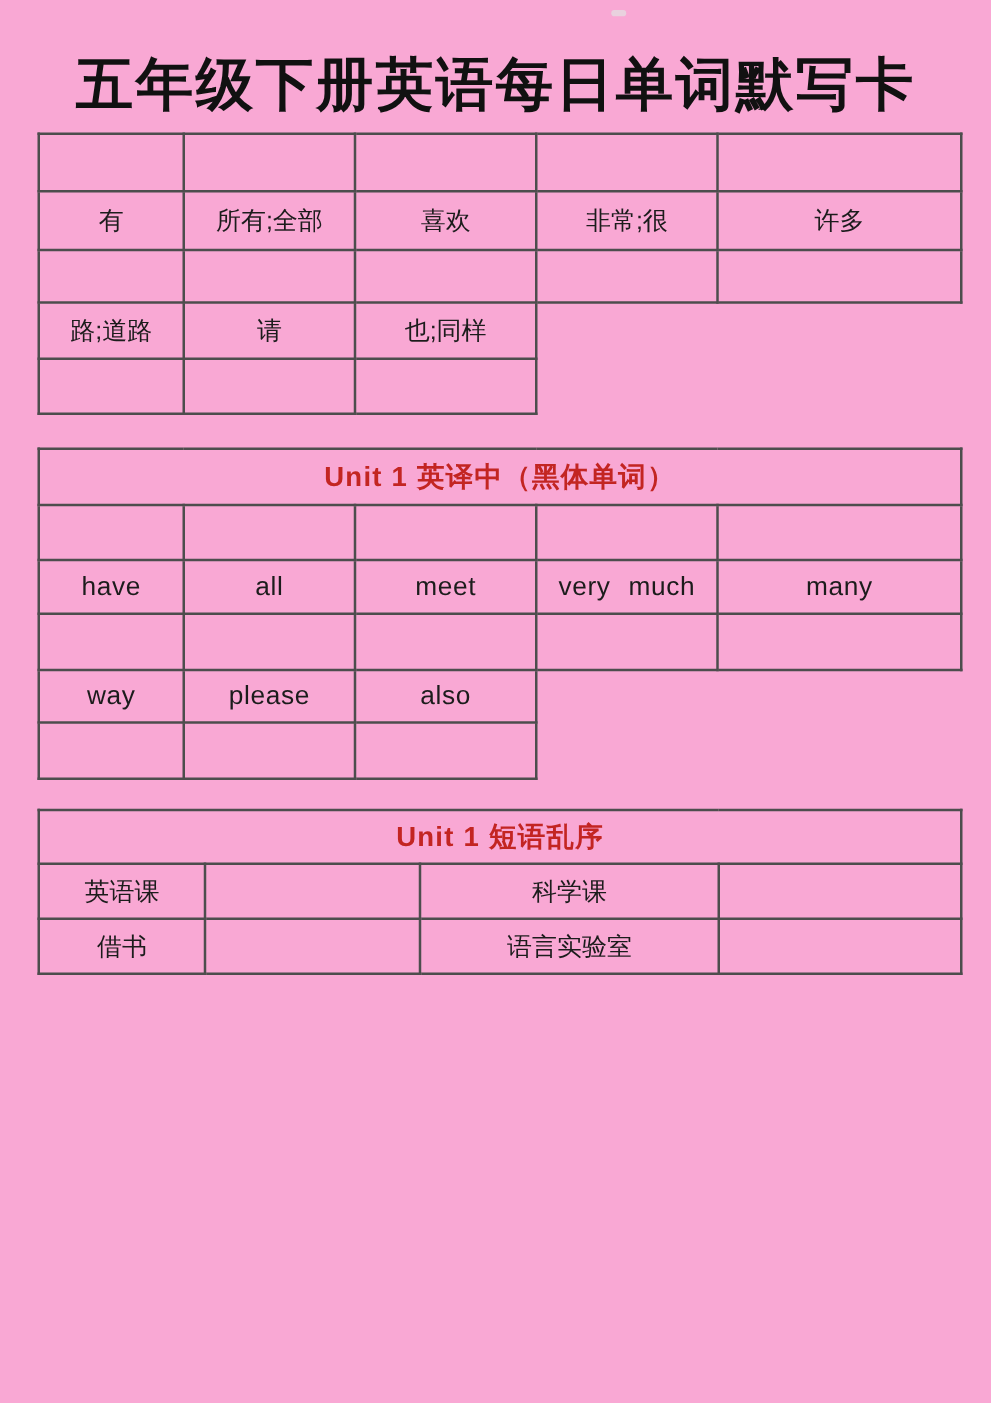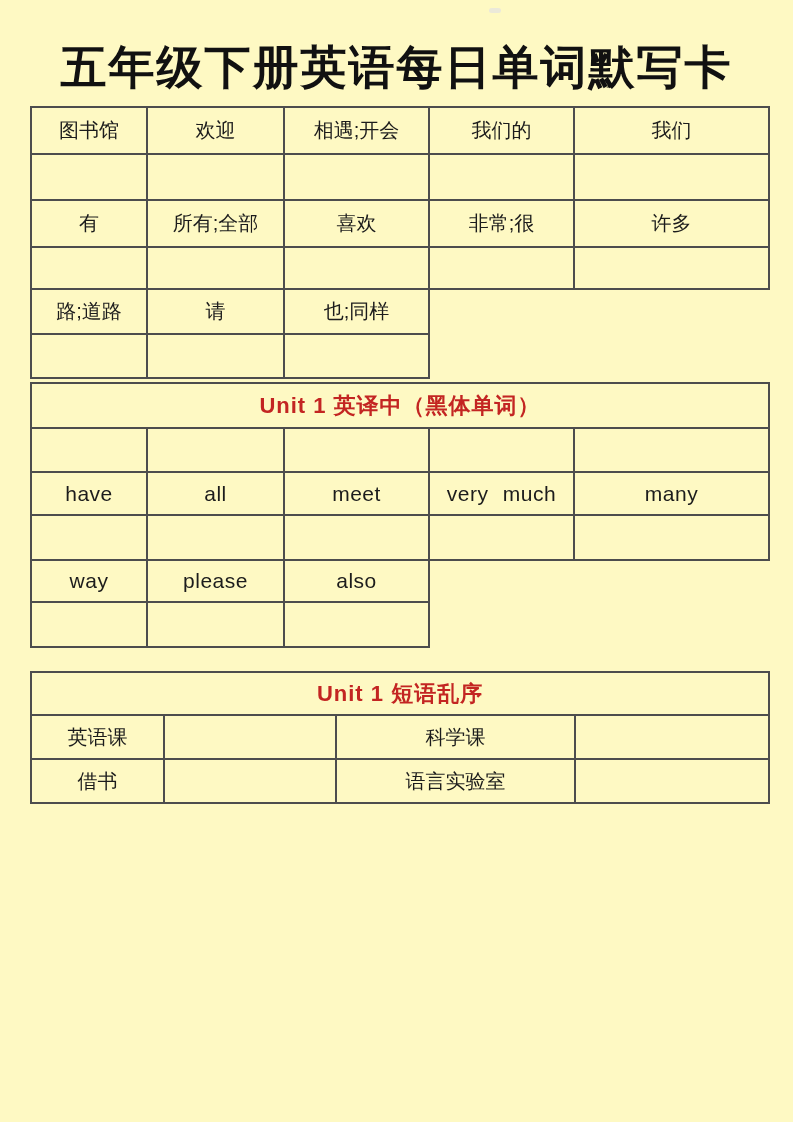--- a/index.html
+++ b/index.html
@@ -4,21 +4,21 @@
 <style>
   html, body {
     margin: 0;
     padding: 0;
     background: #ffffff;
   }
   #page {
     position: relative;
     width: 793px;
     height: 1122px;
-    background: #fef9c3;
+    background: #f9a8d4;
     overflow: hidden;
     font-family: "Liberation Sans", "DejaVu Sans", sans-serif;
     color: #1c1c1c;
   }
   .smudge {
     position: absolute;
     left: 489px;
     top: 8px;
     width: 12px;
     height: 5px;
@@ -36,21 +36,21 @@
     letter-spacing: 2px;
     color: #111111;
   }
   table.wtab {
     border-collapse: collapse;
     table-layout: fixed;
     margin-left: 30px;
     width: 738px;
   }
   table.t1 { margin-top: 12px; }
-  table.t2 { margin-top: 3px; }
+  table.t2 { margin-top: 26px; }
   table.t3 { margin-top: 23px; }
   table.wtab td {
     border: 2px solid #4d4d4d;
     text-align: center;
     vertical-align: middle;
     padding: 0;
     font-size: 20px;
     color: #1c1c1c;
     overflow: hidden;
   }
@@ -93,27 +93,20 @@
 
   <table class="wtab t1">
     <colgroup>
       <col style="width:116px">
         <col style="width:137px">
         <col style="width:145px">
         <col style="width:145px">
         <col style="width:195px">
     </colgroup>
     <tbody>
-    <tr class="r1">
-      <td>图书馆</td>
-      <td>欢迎</td>
-      <td>相遇;开会</td>
-      <td>我们的</td>
-      <td>我们</td>
-    </tr>
     <tr class="r2">
       <td></td>
       <td></td>
       <td></td>
       <td></td>
       <td></td>
     </tr>
     <tr class="r3">
       <td>有</td>
       <td>所有;全部</td>

